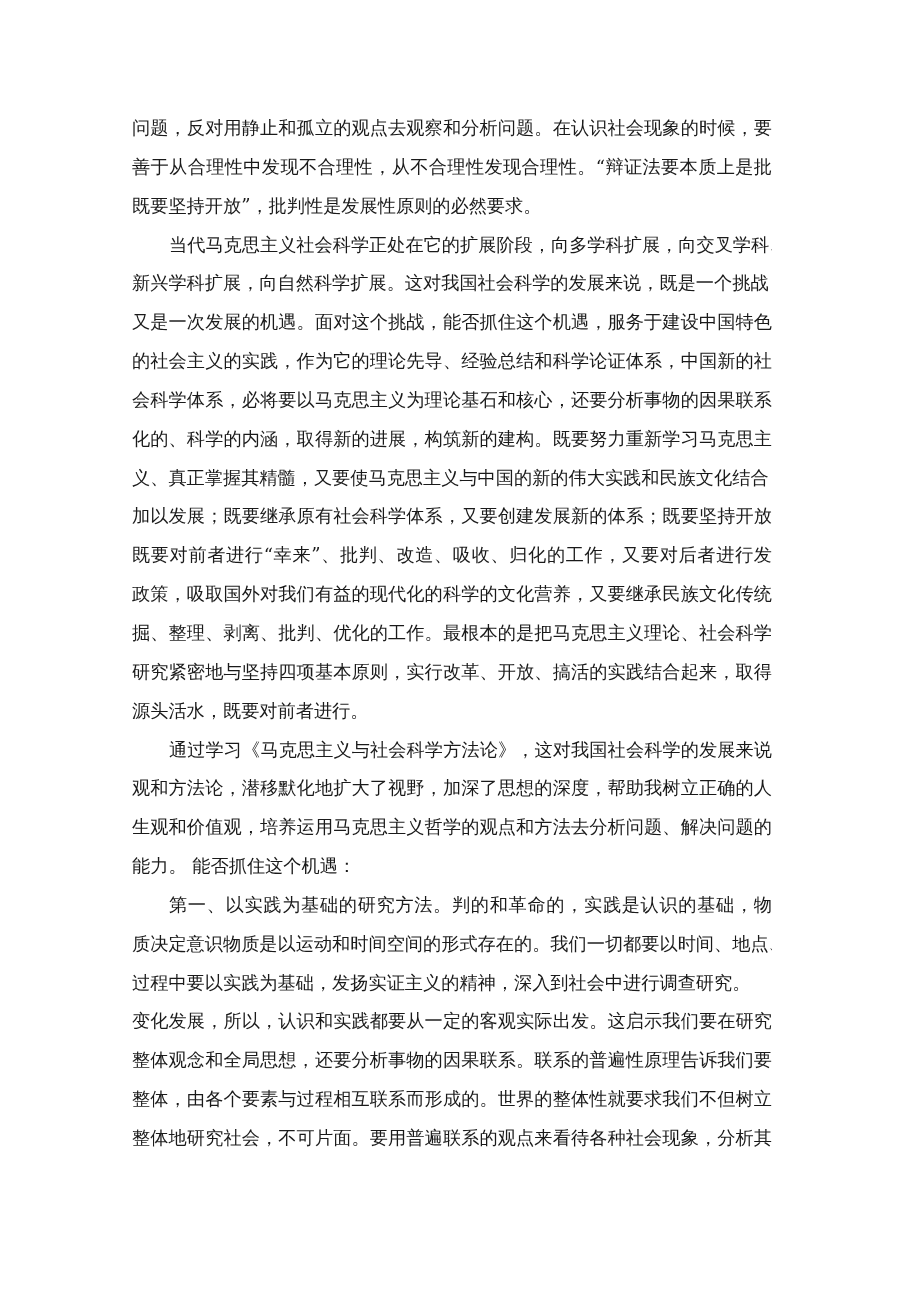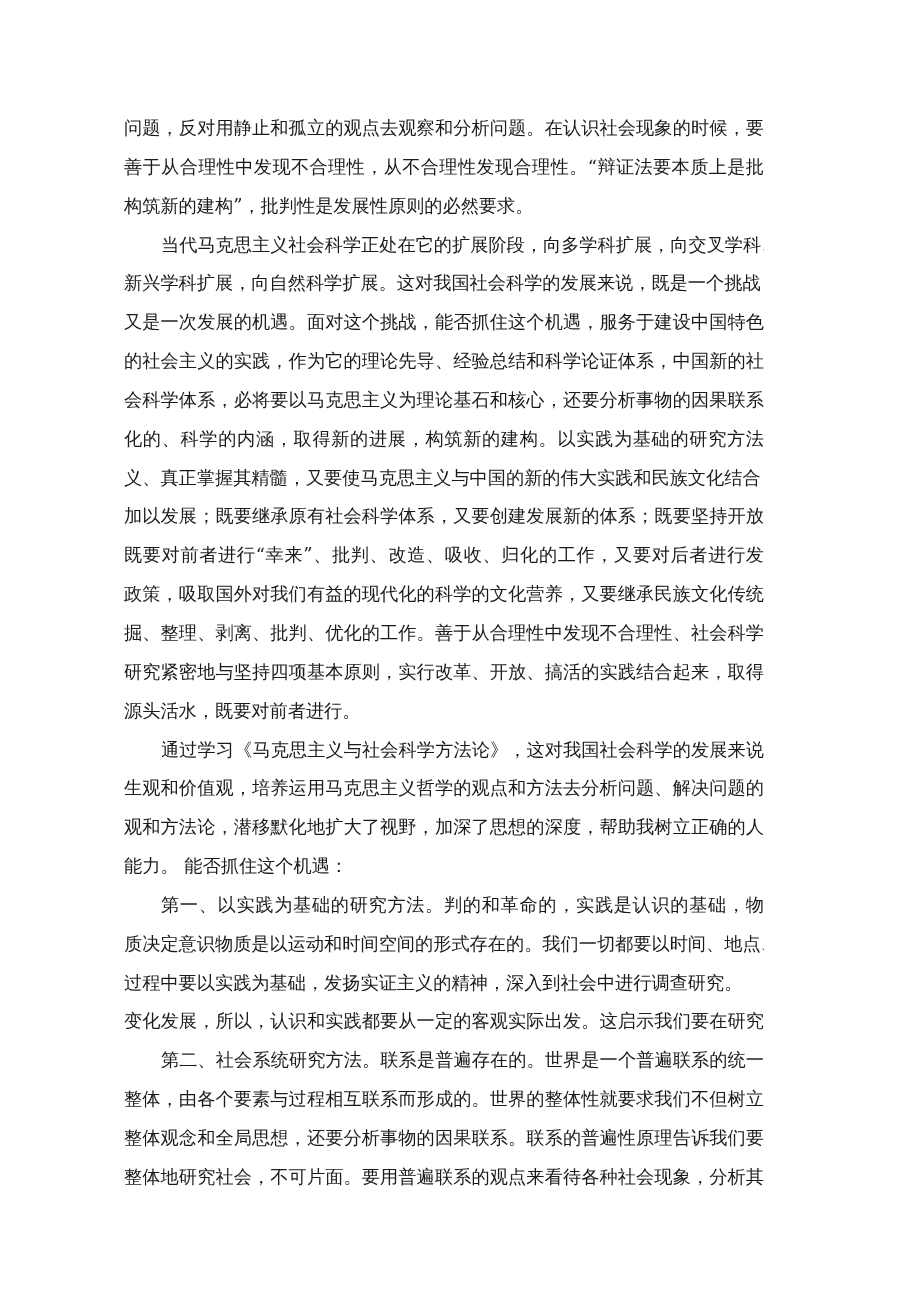--- a/index.html
+++ b/index.html
@@ -1,19 +1,19 @@
 <!DOCTYPE html>
 <html><head>
 <meta charset="utf-8">
 <style>
   html, body { margin: 0; padding: 0; background: #ffffff; }
   body { width: 920px; height: 1302px; overflow: hidden; position: relative; }
   .page {
     position: absolute;
-    left: 124px;
+    left: 132px;
     top: 109px;
     width: 640px;
     font-family: "DejaVu Serif", "Liberation Serif", serif;
     font-size: 18.2px;
     color: #1a1a1a;
   }
   .line {
     display: block;
     height: 38.85px;
     line-height: 38.85px;
@@ -26,52 +26,51 @@
   .line.indent { padding-left: 37px; }
 </style>
 </head>
 <body>
 
 <div class="page">
 
   <div>
     <span class="line">问题，反对用静止和孤立的观点去观察和分析问题。在认识社会现象的时候，要</span>
     <span class="line">善于从合理性中发现不合理性，从不合理性发现合理性。“辩证法要本质上是批</span>
-    <span class="line last">构筑新的建构”，批判性是发展性原则的必然要求。</span>
+    <span class="line last">既要坚持开放”，批判性是发展性原则的必然要求。</span>
   </div>
 
   <div>
     <span class="line indent">当代马克思主义社会科学正处在它的扩展阶段，向多学科扩展，向交叉学科、</span>
     <span class="line">新兴学科扩展，向自然科学扩展。这对我国社会科学的发展来说，既是一个挑战，</span>
     <span class="line">又是一次发展的机遇。面对这个挑战，能否抓住这个机遇，服务于建设中国特色</span>
     <span class="line">的社会主义的实践，作为它的理论先导、经验总结和科学论证体系，中国新的社</span>
     <span class="line">会科学体系，必将要以马克思主义为理论基石和核心，还要分析事物的因果联系</span>
-    <span class="line">化的、科学的内涵，取得新的进展，构筑新的建构。以实践为基础的研究方法</span>
+    <span class="line">化的、科学的内涵，取得新的进展，构筑新的建构。既要努力重新学习马克思主</span>
     <span class="line">义、真正掌握其精髓，又要使马克思主义与中国的新的伟大实践和民族文化结合，</span>
     <span class="line">加以发展；既要继承原有社会科学体系，又要创建发展新的体系；既要坚持开放</span>
     <span class="line">既要对前者进行“幸来”、批判、改造、吸收、归化的工作，又要对后者进行发</span>
     <span class="line">政策，吸取国外对我们有益的现代化的科学的文化营养，又要继承民族文化传统</span>
-    <span class="line">掘、整理、剥离、批判、优化的工作。善于从合理性中发现不合理性、社会科学</span>
+    <span class="line">掘、整理、剥离、批判、优化的工作。最根本的是把马克思主义理论、社会科学</span>
     <span class="line">研究紧密地与坚持四项基本原则，实行改革、开放、搞活的实践结合起来，取得</span>
     <span class="line last">源头活水，既要对前者进行。</span>
   </div>
 
   <div>
     <span class="line indent">通过学习《马克思主义与社会科学方法论》，这对我国社会科学的发展来说</span>
+    <span class="line">观和方法论，潜移默化地扩大了视野，加深了思想的深度，帮助我树立正确的人</span>
     <span class="line">生观和价值观，培养运用马克思主义哲学的观点和方法去分析问题、解决问题的</span>
-    <span class="line">观和方法论，潜移默化地扩大了视野，加深了思想的深度，帮助我树立正确的人</span>
     <span class="line last">能力。 能否抓住这个机遇：</span>
   </div>
 
   <div>
     <span class="line indent">第一、以实践为基础的研究方法。判的和革命的，实践是认识的基础，物</span>
     <span class="line">质决定意识物质是以运动和时间空间的形式存在的。我们一切都要以时间、地点、</span>
     <span class="line last">过程中要以实践为基础，发扬实证主义的精神，深入到社会中进行调查研究。</span>
     <span class="line">变化发展，所以，认识和实践都要从一定的客观实际出发。这启示我们要在研究</span>
   </div>
 
   <div>
-    <span class="line indent">第二、社会系统研究方法。联系是普遍存在的。世界是一个普遍联系的统一</span>
+    <span class="line">整体观念和全局思想，还要分析事物的因果联系。联系的普遍性原理告诉我们要</span>
     <span class="line">整体，由各个要素与过程相互联系而形成的。世界的整体性就要求我们不但树立</span>
-    <span class="line">整体观念和全局思想，还要分析事物的因果联系。联系的普遍性原理告诉我们要</span>
     <span class="line">整体地研究社会，不可片面。要用普遍联系的观点来看待各种社会现象，分析其</span>
   </div>
 </div>
 
 </body></html>

